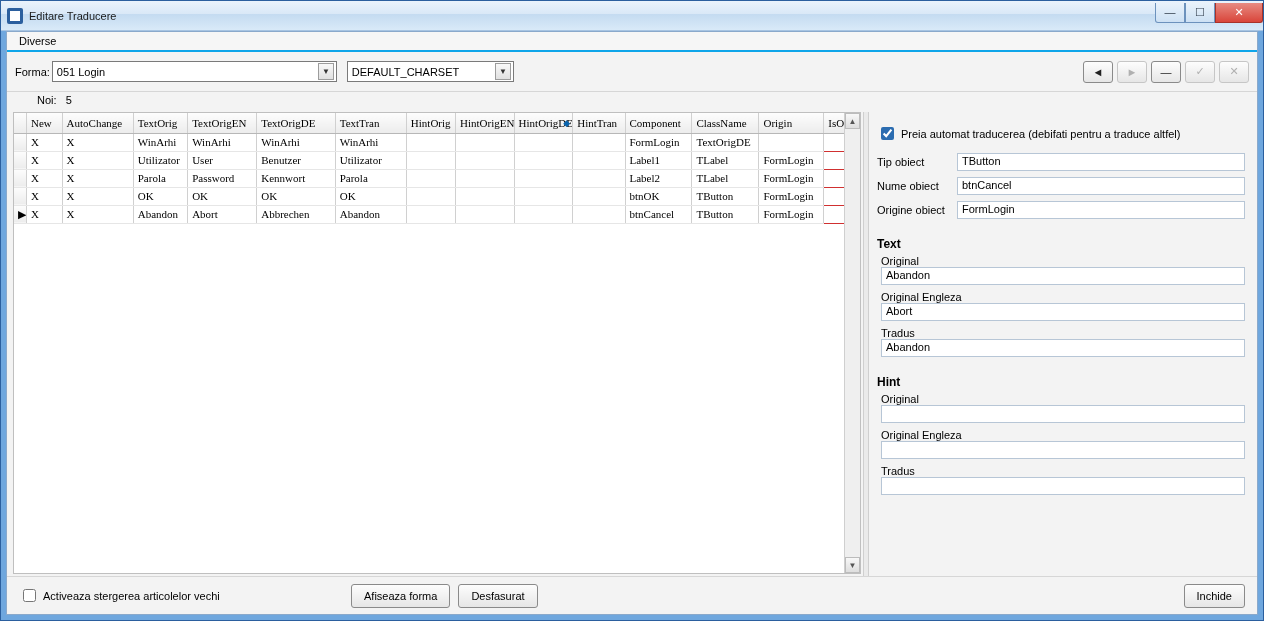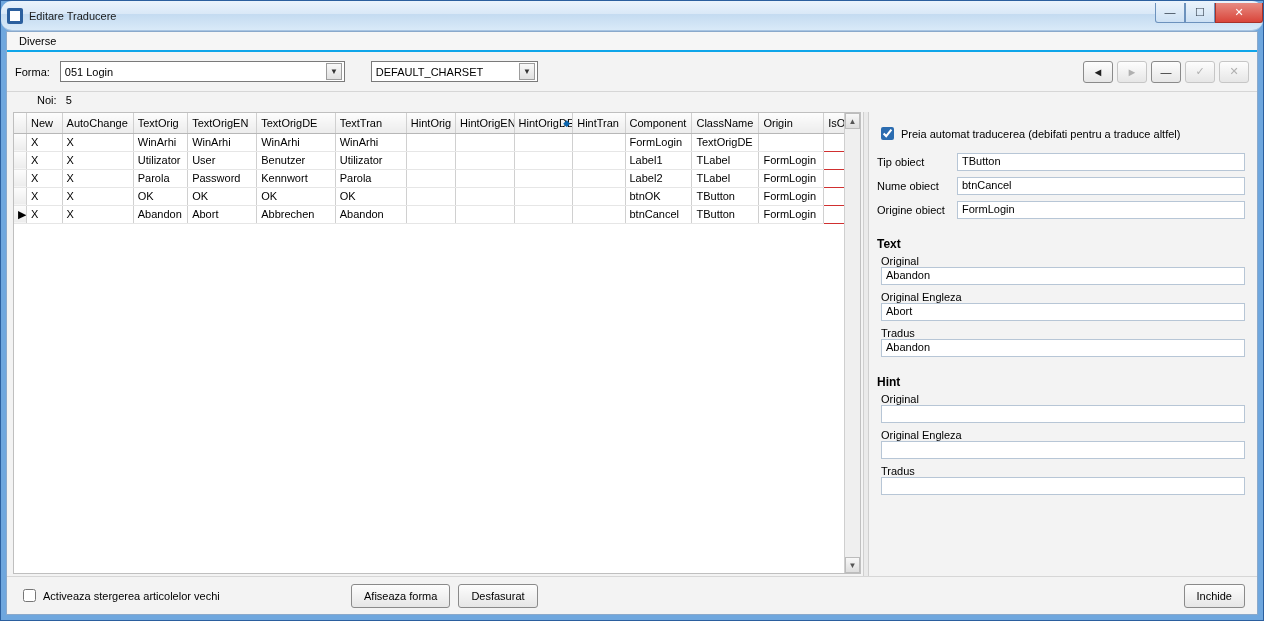--- a/index.html
+++ b/index.html
@@ -2,53 +2,53 @@
 <html><head>
 <meta charset="utf-8">
 <style>
 * { box-sizing: border-box; }
 html, body { margin: 0; padding: 0; font-family: Tahoma, Arial, sans-serif; font-size: 11px; color: #000; }
 body { background: #6fa7de; }
 
 .window { width: 1264px; height: 621px; background: #6fa7de; border: 1px solid #2b5f9e; display: flex; flex-direction: column; position: relative; }
 
 
-.titlebar { height: 30px; background: linear-gradient(to bottom, #eaf3fc 0%, #d9e8f7 45%, #c4dbf1 46%, #d9eaf8 100%); display: flex; align-items: center; padding: 0 0 0 6px; border-bottom: 1px solid #a7c4e2; border-radius: 11px; }
+.titlebar { height: 30px; background: linear-gradient(to bottom, #eaf3fc 0%, #d9e8f7 45%, #c4dbf1 46%, #d9eaf8 100%); display: flex; align-items: center; padding: 0 0 0 6px; border-bottom: 1px solid #a7c4e2; }
 .titlebar .app-icon { width: 16px; height: 16px; background: #2b5f9e; margin-right: 6px; display: inline-block; border-radius: 2px; position: relative; }
 .titlebar .app-icon::after { content: ''; position: absolute; inset: 3px; background: #fff; }
 .titlebar .title { flex: 1; color: #1a1a1a; }
 .titlebar .win-btns { display: flex; height: 20px; margin-top: -6px; }
 .titlebar .win-btn { width: 30px; height: 20px; margin-left: 0; border: 1px solid #6c92bd; border-top: none; background: linear-gradient(to bottom, #e9f2fb, #cde1f4); display: flex; align-items: center; justify-content: center; font-size: 11px; color: #2f3b4a; }
 .titlebar .win-btn.min { border-radius: 0 0 0 3px; }
 .titlebar .win-btn.close { width: 48px; background: linear-gradient(to bottom, #e78b82, #d9453a); color: #fff; border-radius: 0 0 3px 0; border-color: #a83229; }
 
 
 .client { flex: 1; margin: 0 5px 5px 5px; background: #f3f3f3; border: 1px solid #8aa9cb; display: flex; flex-direction: column; }
 
 .menubar { height: 20px; background: #f6f6f6; border-bottom: 2px solid #0ea5e9; padding: 3px 6px 0 6px; }
 .menubar span { padding: 2px 6px; cursor: default; }
 
-.toolbar { height: 40px; display: flex; align-items: center; padding: 4px 8px; gap: 8px; border-bottom: 1px solid #d6d6d6; }
+.toolbar { height: 40px; display: flex; align-items: center; padding: 4px 8px; border-bottom: 1px solid #d6d6d6; }
 .toolbar label { margin-right: 2px; }
 .combo { height: 21px; border: 1px solid #7a7a7a; background: #fff; display: flex; align-items: center; padding: 0 2px 0 4px; position: relative; }
 .combo .val { flex: 1; white-space: nowrap; overflow: hidden; }
 .combo .arrow { width: 16px; height: 17px; background: linear-gradient(to bottom, #f8f8f8, #e1e1e1); border: 1px solid #9c9c9c; display: flex; align-items: center; justify-content: center; font-size: 8px; color: #333; }
 .combo.big { width: 285px; }
 .combo.mid { width: 167px; }
 .nav-btns { margin-left: auto; display: flex; gap: 4px; }
 .nav-btn { width: 30px; height: 22px; border: 1px solid #8a8a8a; background: linear-gradient(to bottom, #fdfdfd, #e6e6e6); border-radius: 3px; display: flex; align-items: center; justify-content: center; font-size: 11px; color: #222; }
 .nav-btn.disabled { color: #b0b0b0; border-color: #c6c6c6; }
 
 .subline { padding: 2px 30px 6px 30px; }
 
 .main { flex: 1; display: flex; overflow: hidden; }
 
 
 .grid-wrap { flex: 1; border: 1px solid #bfbfbf; background: #fff; margin: 0 2px 2px 6px; display: flex; flex-direction: column; position: relative; }
-.grid-scroll { flex: 1; overflow: hidden; position: relative; }
+.grid-scroll { flex: 1; overflow: hidden; position: relative; font-family: Liberation Serif, serif; }
 table.grid { border-collapse: collapse; width: 100%; table-layout: fixed; }
 table.grid th, table.grid td { border-right: 1px solid #d0d0d0; border-bottom: 1px solid #e6e6e6; padding: 2px 4px; text-align: left; font-weight: normal; height: 18px; white-space: nowrap; overflow: hidden; }
 table.grid th { background: linear-gradient(to bottom, #fdfdfd, #ececec); border-bottom: 1px solid #b7b7b7; height: 20px; position: relative; }
 table.grid th .sort { position: absolute; right: 2px; top: 50%; transform: translateY(-50%); font-size: 9px; color: #0a64ad; }
 table.grid tr.selected td { }
 .rowhdr { width: 12px; background: linear-gradient(to bottom, #fdfdfd, #ececec); border-right: 1px solid #b7b7b7; text-align: center; padding: 0; }
 .rowhdr.curr { color: #000; }
 .isold-cell { border: 1px solid #d03030 !important; }
 .vscroll { position: absolute; right: 0; top: 0; bottom: 0; width: 16px; background: #efefef; border-left: 1px solid #cfcfcf; }
 .vscroll .vsarrow { height: 16px; background: linear-gradient(to bottom, #f8f8f8, #dedede); border: 1px solid #bcbcbc; display:flex; align-items:center; justify-content:center; font-size:8px; color:#555; }

